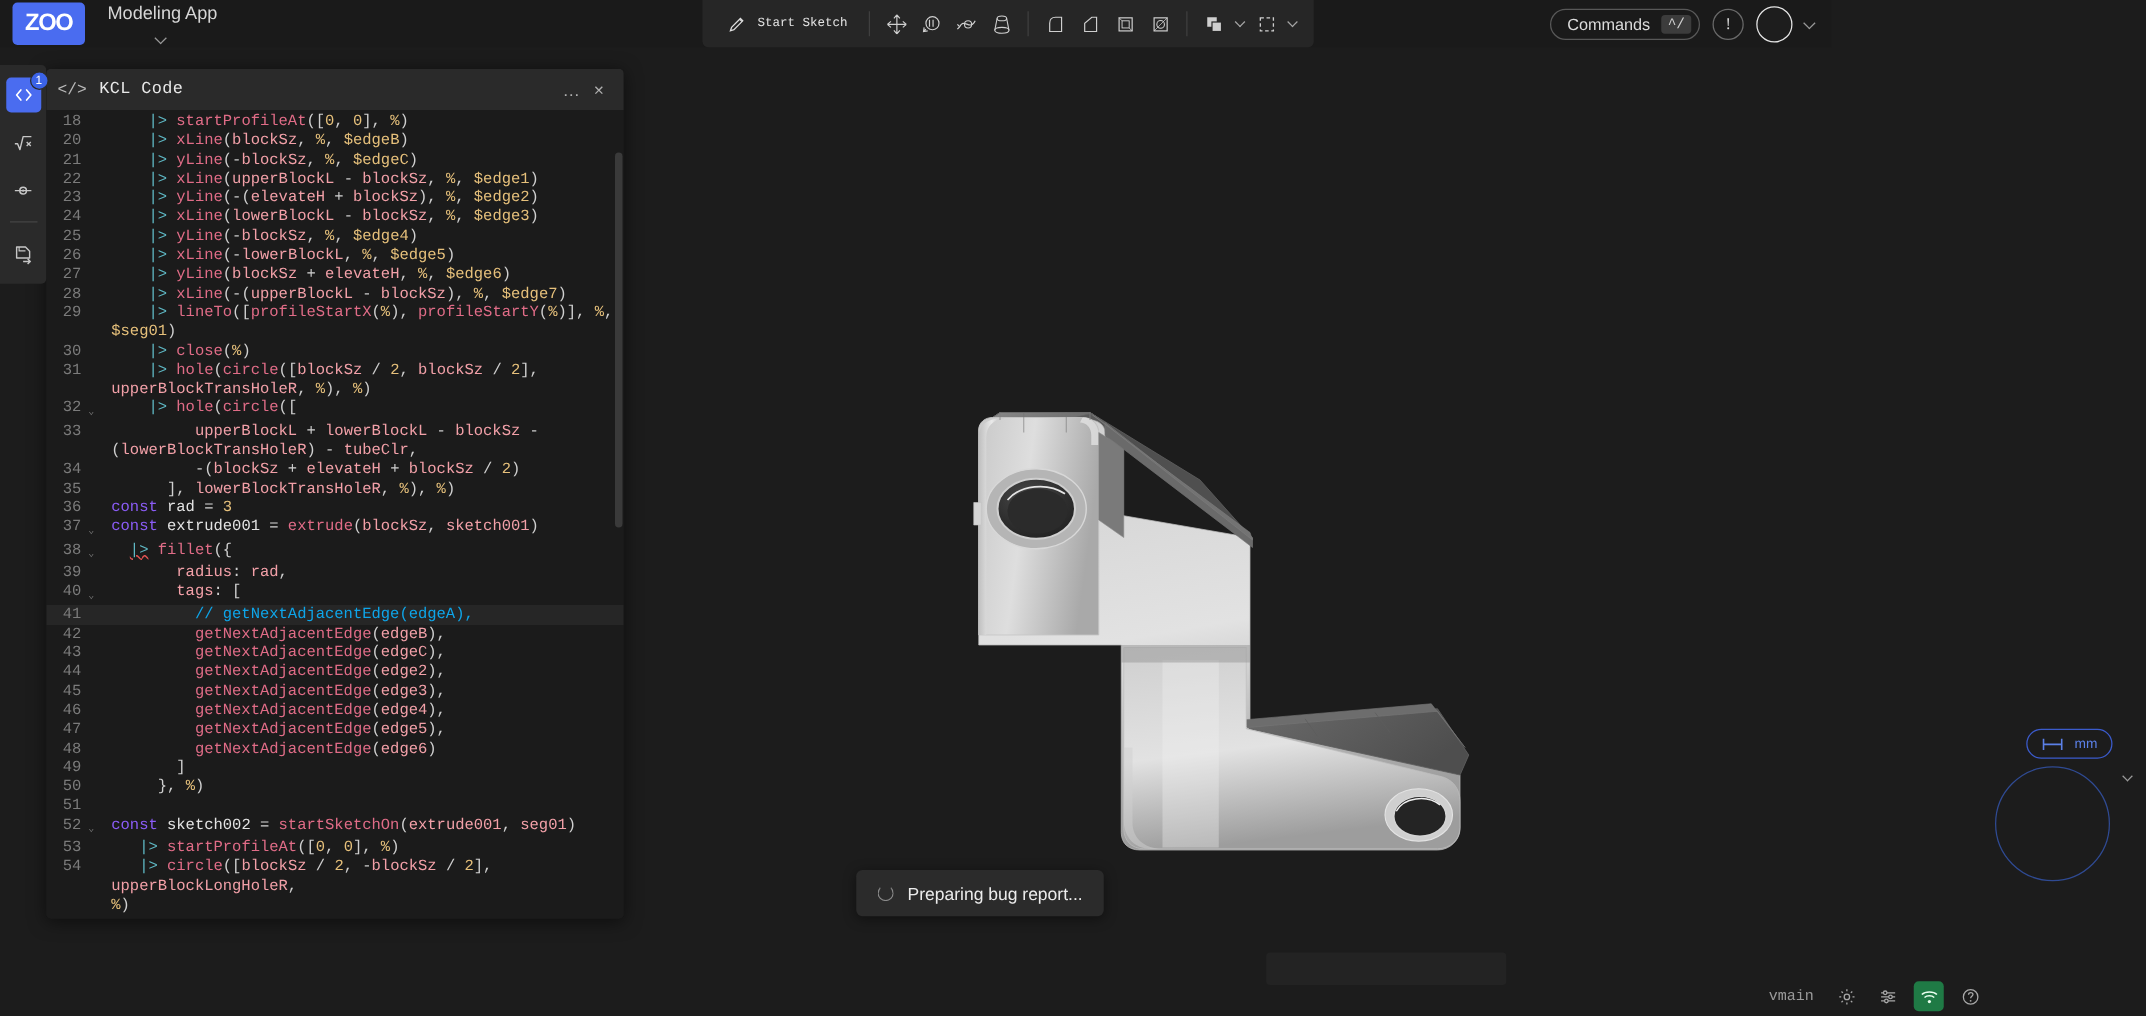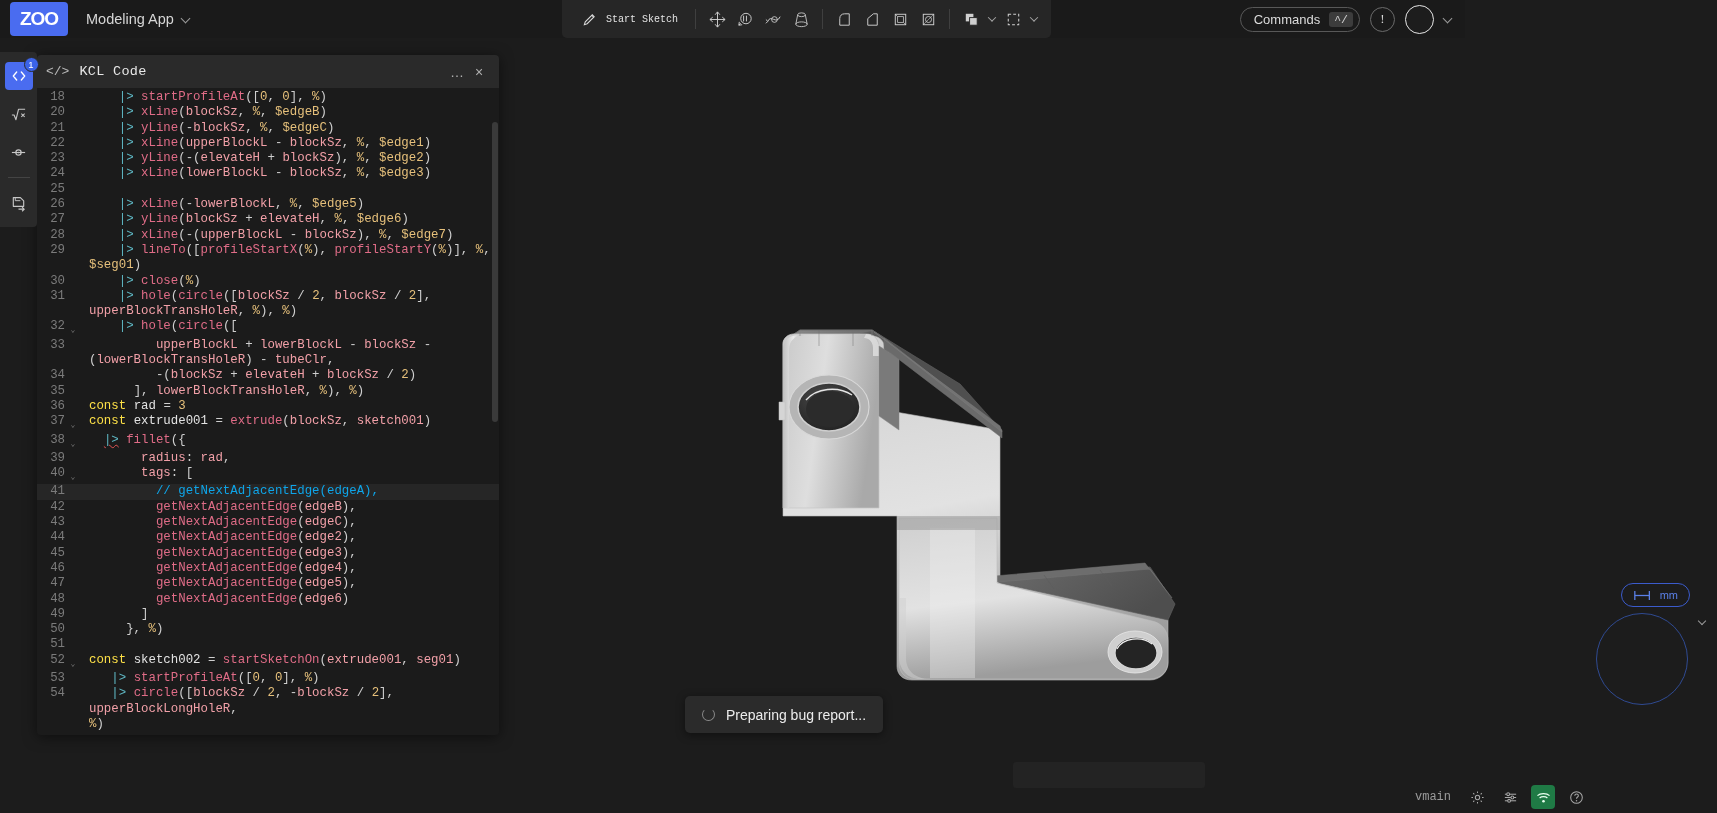--- a/index.html
+++ b/index.html
@@ -19,21 +19,21 @@
   }
   .logo {
     width: 58px; height: 34px; margin-left: 10px;
     background: #4a6cf0; border-radius: 4px;
     display: flex; align-items: center; justify-content: center;
     color: #fff; font-weight: 700; font-size: 19px; letter-spacing: -1px;
     font-family: "Liberation Sans", sans-serif;
   }
   .app-title {
     margin-left: 18px; color: #d6d6d6; font-size: 14.5px;
-    display: flex; align-items: center; gap: 8px;
+    display: flex; align-items: center; gap: 8px; flex-direction: column;
   }
   .chev { display: inline-block; width: 9px; height: 9px; position: relative; }
   .chev::after {
     content: ''; position: absolute; left: 0; top: 0;
     width: 6px; height: 6px;
     border-right: 1.4px solid #9a9a9a; border-bottom: 1.4px solid #9a9a9a;
     transform: rotate(45deg);
   }
   .tool-island {
     position: absolute; left: 562px; top: 0; height: 38px;
@@ -159,21 +159,21 @@
     color: #7b7b7b; padding-right: 2px; user-select: none;
   }
   .fold {
     width: 12px; flex: 0 0 12px; text-align: center;
     color: #777; font-size: 8px; user-select: none; padding-top: 3px;
   }
   .gutterline { width: 5px; flex: 0 0 5px; }
   .ctext { flex: 1; white-space: pre-wrap; color: #d4d4d4; padding-left: 5px; }
 
   
-  .k  { color: #fde047; }   
+  .k  { color: #8b5cf6; }   
   .id { color: #e3e3e3; }   
   .fn { color: #e06c87; }   
   .v  { color: #f2a0a8; }   
   .p  { color: #5fb8c4; }   
   .t  { color: #e6c07b; }   
   .n  { color: #e6c07b; }   
   .op { color: #cfcfcf; }   
   .cm { color: #0ea5e9; }   
   .sq { text-decoration: underline wavy #e05252; text-decoration-thickness: 1px; }
 
@@ -548,20 +548,21 @@
           <div class="cl">
             <span class="lno">24</span>
             <span class="fold"></span>
             <span class="gutterline"></span>
             <span class="ctext">    <span class="p">|&gt;</span> <span class="fn">xLine</span><span class="op">(</span><span class="v">lowerBlockL</span><span class="op"> - </span><span class="v">blockSz</span><span class="op">, </span><span class="t">%</span><span class="op">, </span><span class="t">$edge3</span><span class="op">)</span></span>
           </div>
           <div class="cl">
             <span class="lno">25</span>
             <span class="fold"></span>
             <span class="gutterline"></span>
+            <span class="ctext">    <span class="p">|&gt;</span> <span class="fn">yLine</span><span class="op">(-</span><span class="v">blockSz</span><span class="op">, </span><span class="t">%</span><span class="op">, </span><span class="t">$edge4</span><span class="op">)</span></span>
           </div>
           <div class="cl">
             <span class="lno">26</span>
             <span class="fold"></span>
             <span class="gutterline"></span>
             <span class="ctext">    <span class="p">|&gt;</span> <span class="fn">xLine</span><span class="op">(-</span><span class="v">lowerBlockL</span><span class="op">, </span><span class="t">%</span><span class="op">, </span><span class="t">$edge5</span><span class="op">)</span></span>
           </div>
           <div class="cl">
             <span class="lno">27</span>
             <span class="fold"></span>

